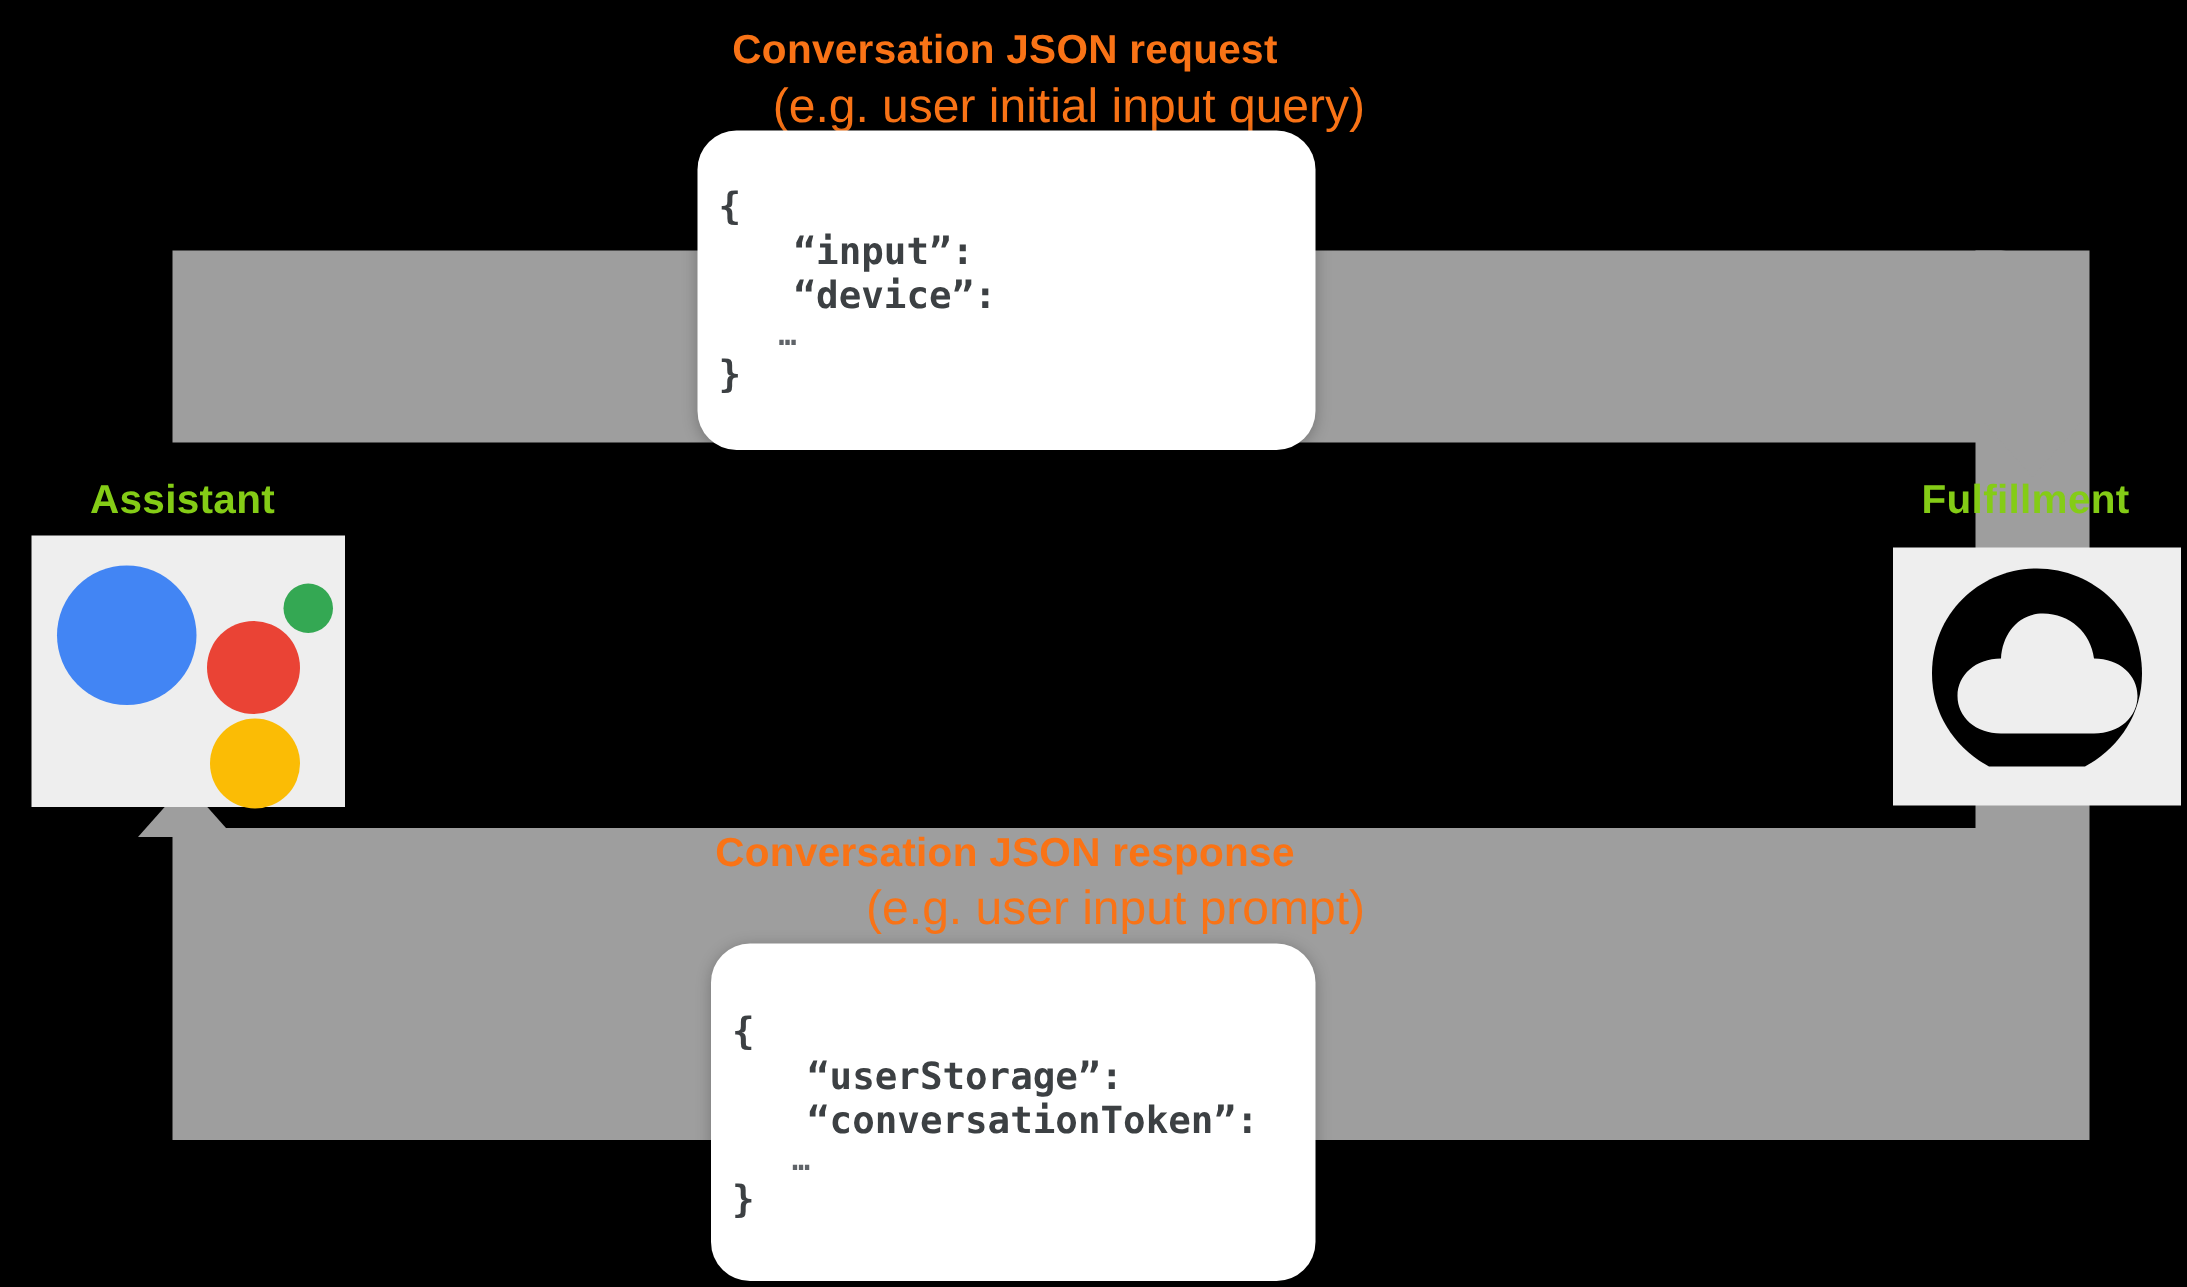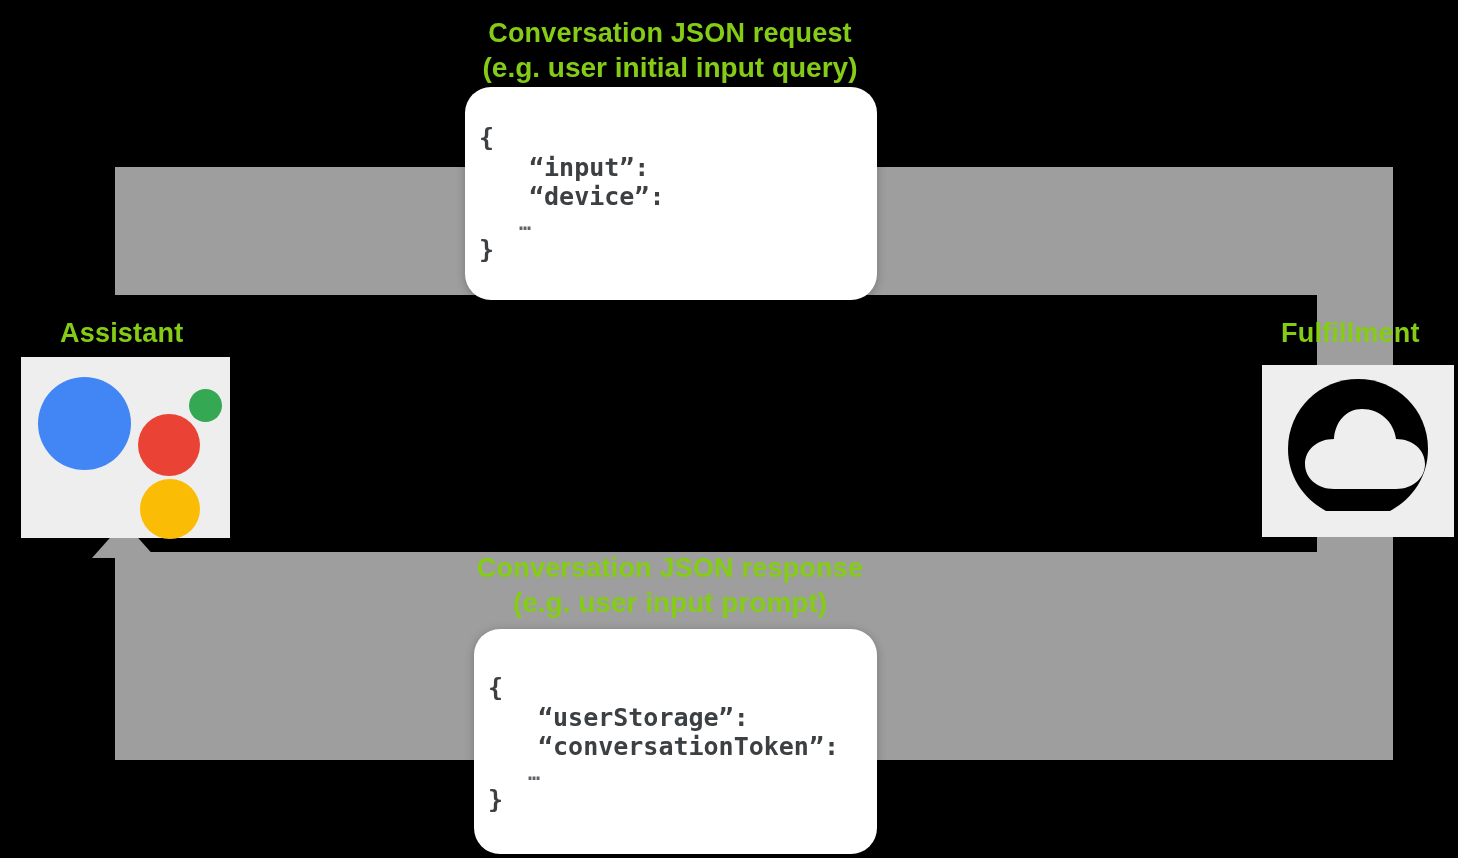--- a/index.html
+++ b/index.html
@@ -151,32 +151,33 @@
     padding: 44px 0 0 14px;
   }
   .json-line { white-space: pre; }
   .json-indent { padding-left: 2.0em; }
   .json-ellipsis { padding-left: 2.0em; font-size: 20px; color: #5f6368; letter-spacing: 1px; }
 
   
   .flow-caption {
     position: absolute;
     text-align: center;
-    color: #84cc16;
+    color: #f97316;
     white-space: nowrap;
   }
   .flow-caption .cap-title {
     font-size: 27px;
     font-weight: 700;
     letter-spacing: .2px;
   }
   .flow-caption .cap-sub {
-    font-size: 28px;
-    font-weight: 700;
+    font-size: 32px;
+    font-weight: 400;
     margin-top: 3px;
+    text-align: right;
   }
   #caption-request  { left: 430px; top: 18px; width: 480px; }
   #caption-response { left: 430px; top: 553px; width: 480px; }
 </style>
 </head>
 <body>
 
 <div id="stage">
 
   <div class="arrow-band" id="arrow-top-h"></div>

